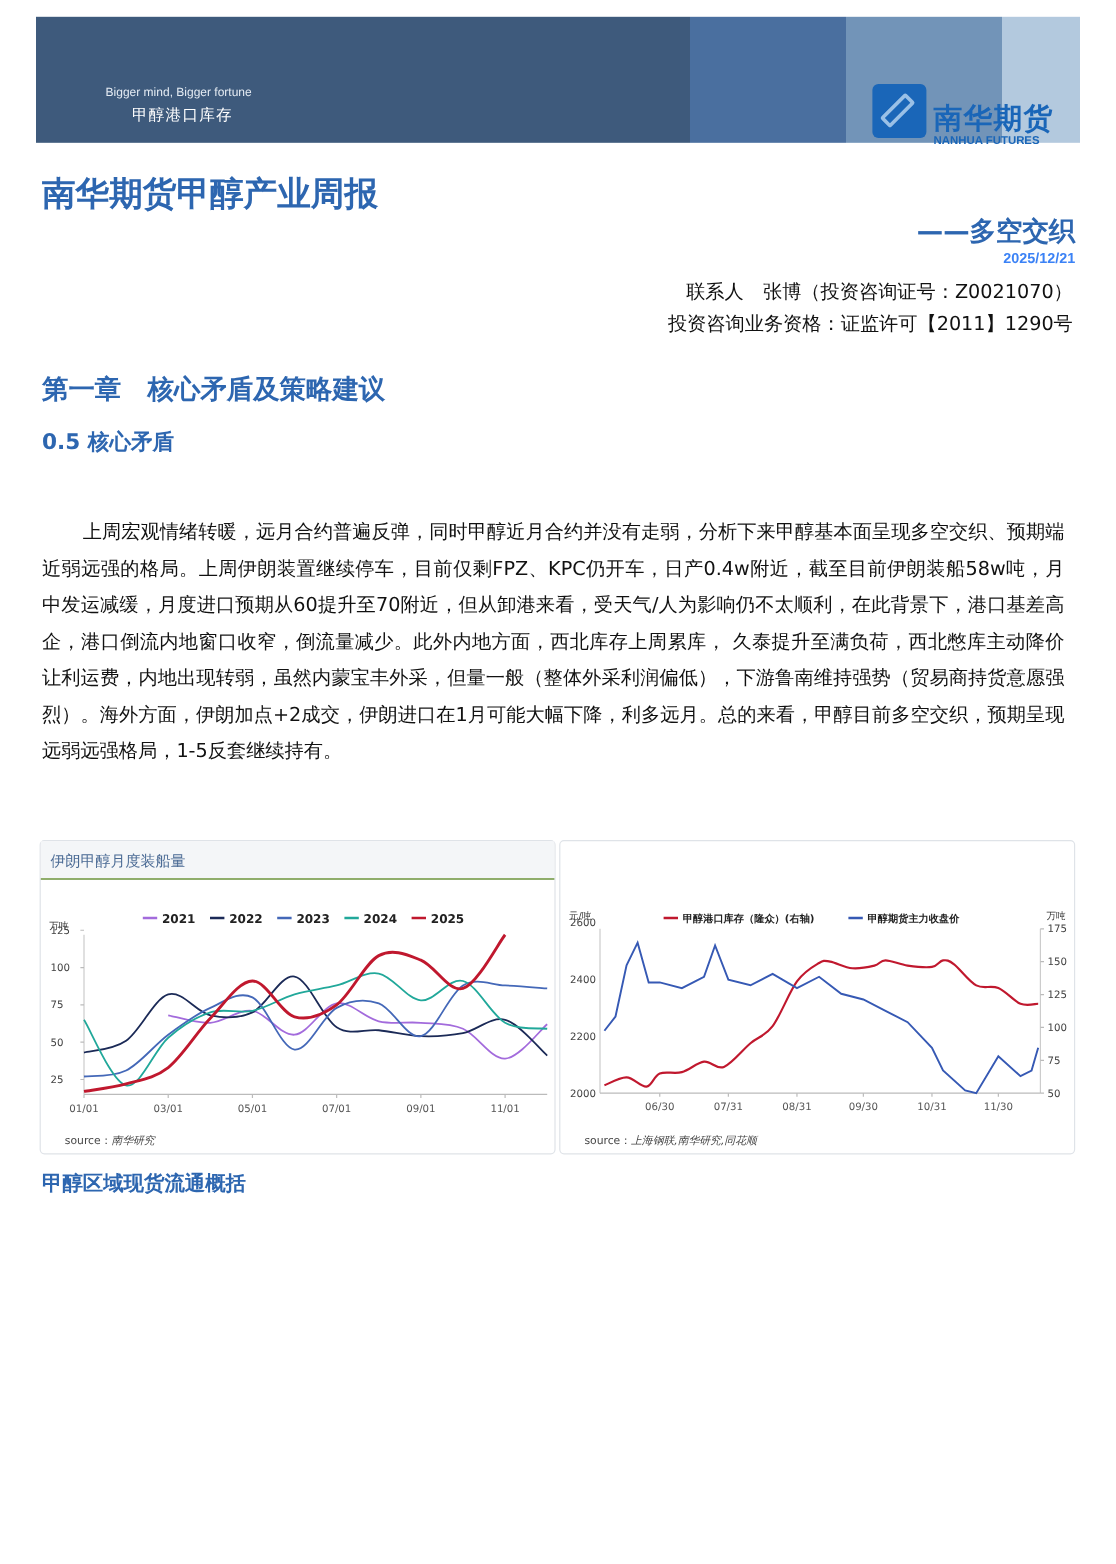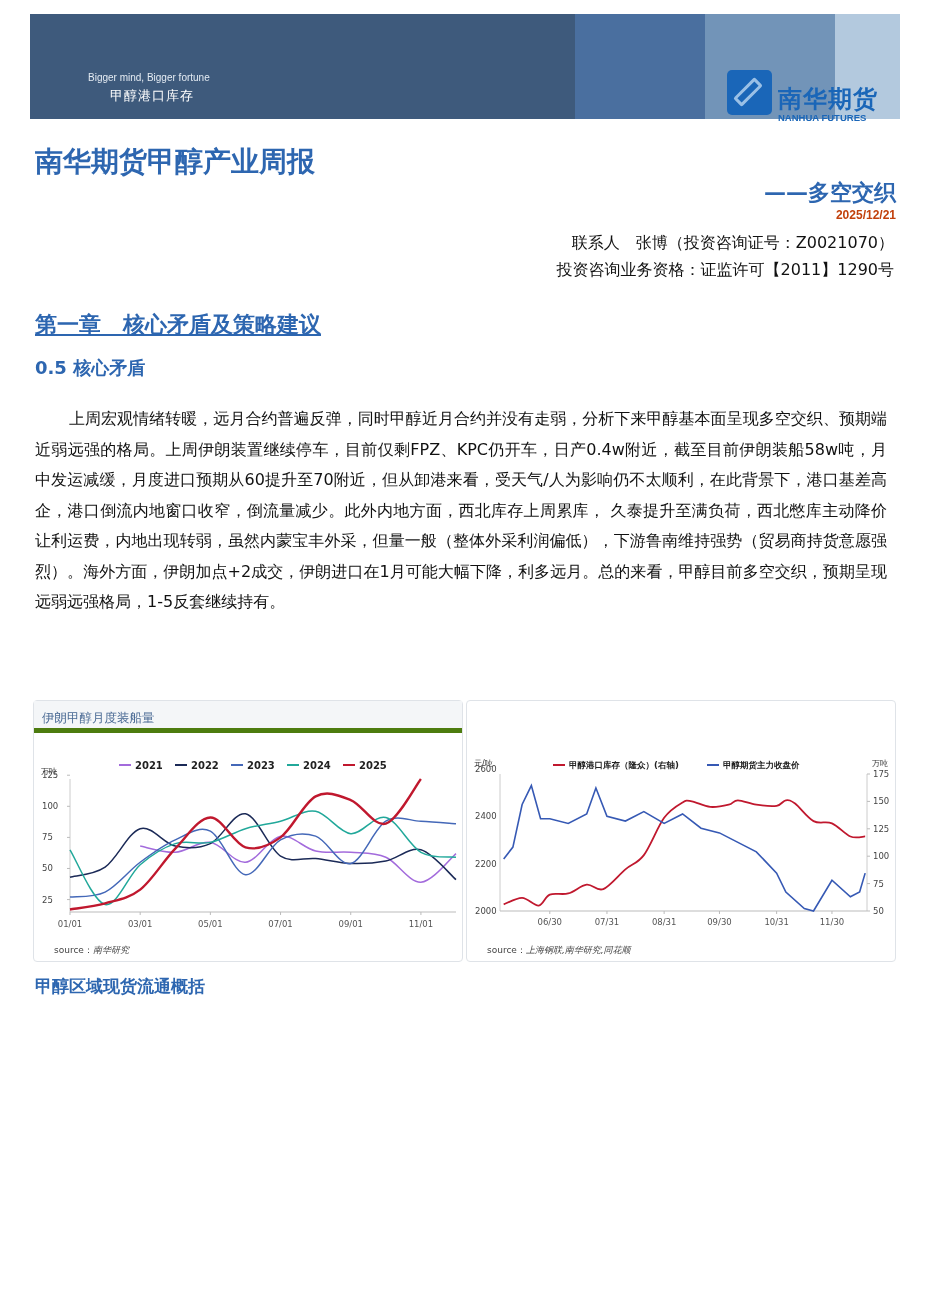--- a/index.html
+++ b/index.html
@@ -13,30 +13,30 @@
   .slogan-cn { position: absolute; left: 80px; top: 73px; font-size: 13px; color: #ffffff; letter-spacing: 1px; }
   .logo { position: absolute; left: 727px; top: 62px; display: flex; align-items: center; }
   .logo-mark { width: 45px; height: 45px; background: #1a66b8; border-radius: 5px; position: relative; overflow: hidden; }
   .logo-mark .s1 { position: absolute; left: 6px; top: 16px; width: 30px; height: 12px; border: 3px solid #9ac0e6; transform: rotate(-45deg); border-radius: 2px; }
   .logo-text { margin-left: 6px; margin-top: 24px; }
   .logo-cn { font-size: 24px; font-weight: bold; color: #1a66b8; line-height: 26px; letter-spacing: 1px; }
   .logo-en { font-size: 9.5px; font-weight: bold; color: #1a66b8; font-family: "Liberation Sans", sans-serif; }
 
   .title { position: absolute; left: 35px; top: 143px; font-size: 28px; font-weight: bold; color: #2d66b0; letter-spacing: 0px; }
   .subtitle { position: absolute; right: 34px; top: 178px; font-size: 22px; font-weight: bold; color: #2d66b0; }
-  .date { position: absolute; right: 34px; top: 208px; font-size: 12px; font-weight: bold; color: #c2410c; font-family: "Liberation Sans", sans-serif; }
+  .date { position: absolute; right: 34px; top: 208px; font-size: 12px; font-weight: bold; color: #3b82f6; font-family: "Liberation Sans", sans-serif; }
   .contact { position: absolute; right: 36px; top: 233px; font-size: 16px; color: #111; }
   .license { position: absolute; right: 36px; top: 260px; font-size: 16px; color: #111; }
 
-  .chapter { position: absolute; left: 35px; top: 310px; font-size: 22px; font-weight: bold; color: #2d66b0; text-decoration: underline; }
+  .chapter { position: absolute; left: 35px; top: 310px; font-size: 22px; font-weight: bold; color: #2d66b0; }
   .section { position: absolute; left: 35px; top: 356px; font-size: 18px; font-weight: bold; color: #2d66b0; }
-  .para { position: absolute; left: 35px; top: 404px; width: 852px; font-size: 16px; line-height: 30.5px; color: #111; text-indent: 34px; text-align: justify; }
+  .para { position: absolute; left: 35px; top: 428px; width: 852px; font-size: 16px; line-height: 30.5px; color: #111; text-indent: 34px; text-align: justify; }
 
   .chart-card { position: absolute; top: 700px; width: 430px; height: 262px; border: 1px solid #dfe3e8; border-radius: 4px; background: #fff; }
-  .chart-card .hdr { height: 32px; background: #f4f6f8; border-bottom: 5px solid #4d7c0f; padding: 9px 8px; font-size: 12.5px; color: #4a6a94; }
+  .chart-card .hdr { height: 32px; background: #f4f6f8; border-bottom: 1px solid #4d7c0f; padding: 9px 8px; font-size: 12.5px; color: #4a6a94; }
   .chart-card svg { position: absolute; left: 0; top: 33px; }
   .src { position: absolute; left: 20px; bottom: 4px; font-size: 9px; color: #444; }
   .src i { font-style: italic; }
 
   .sub-head { position: absolute; left: 35px; top: 975px; font-size: 17px; font-weight: bold; color: #2d66b0; }
 </style>
 </head>
 <body>
 
 <div class="banner">

